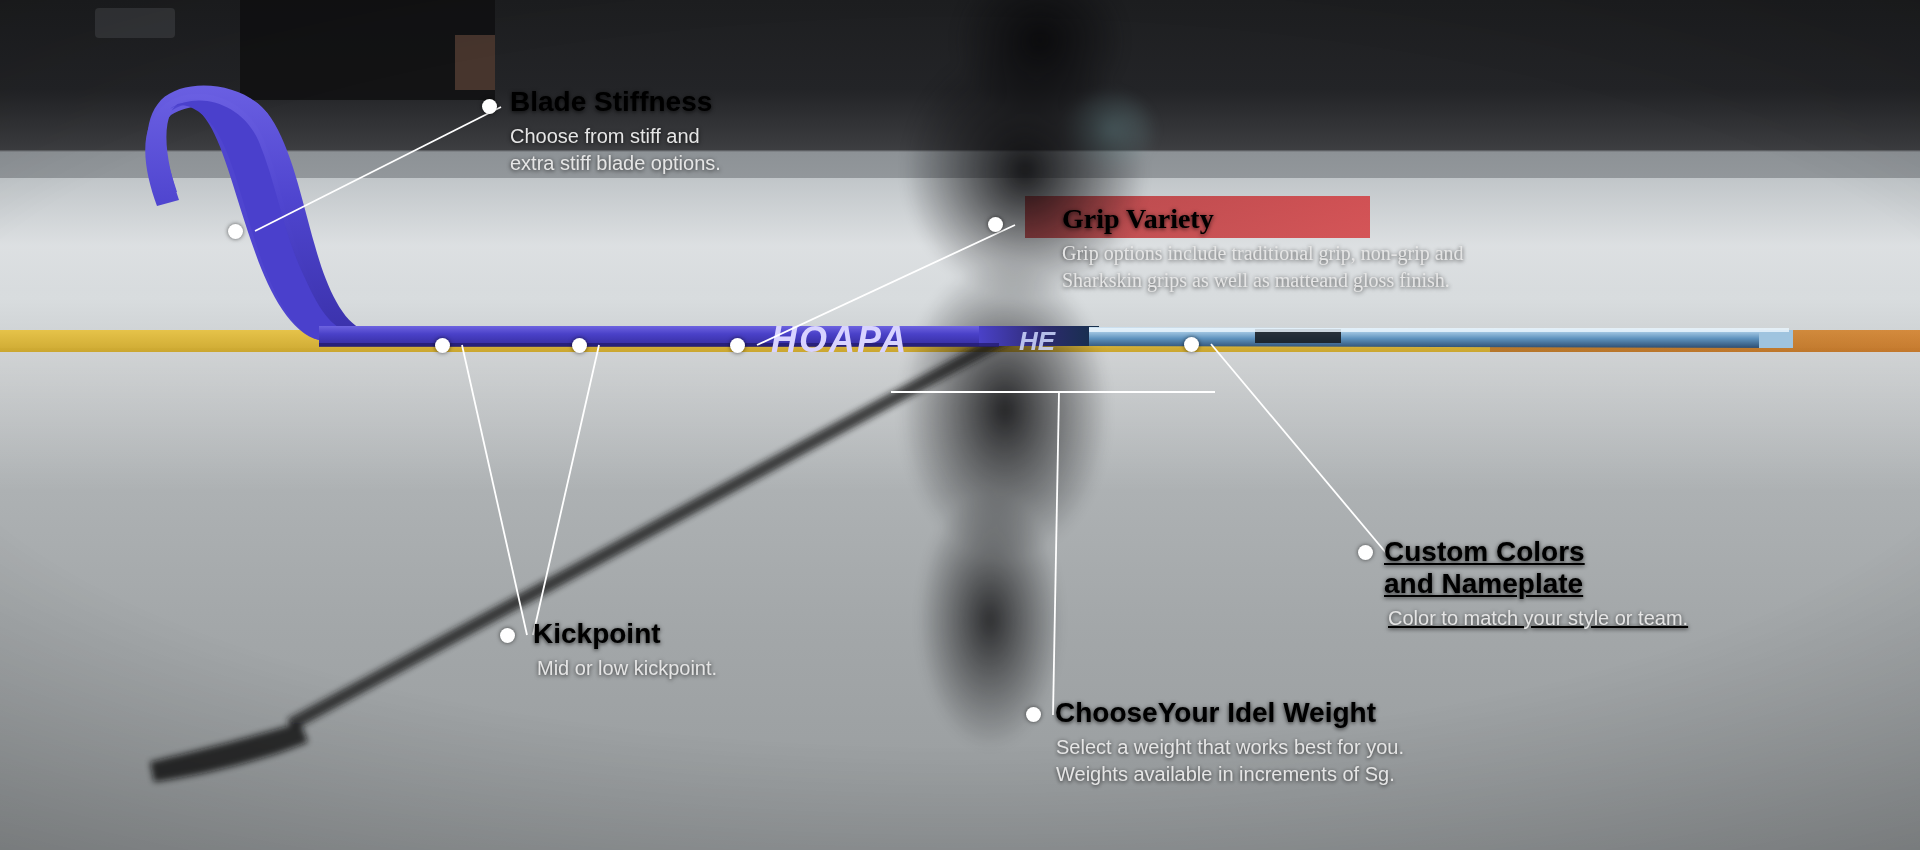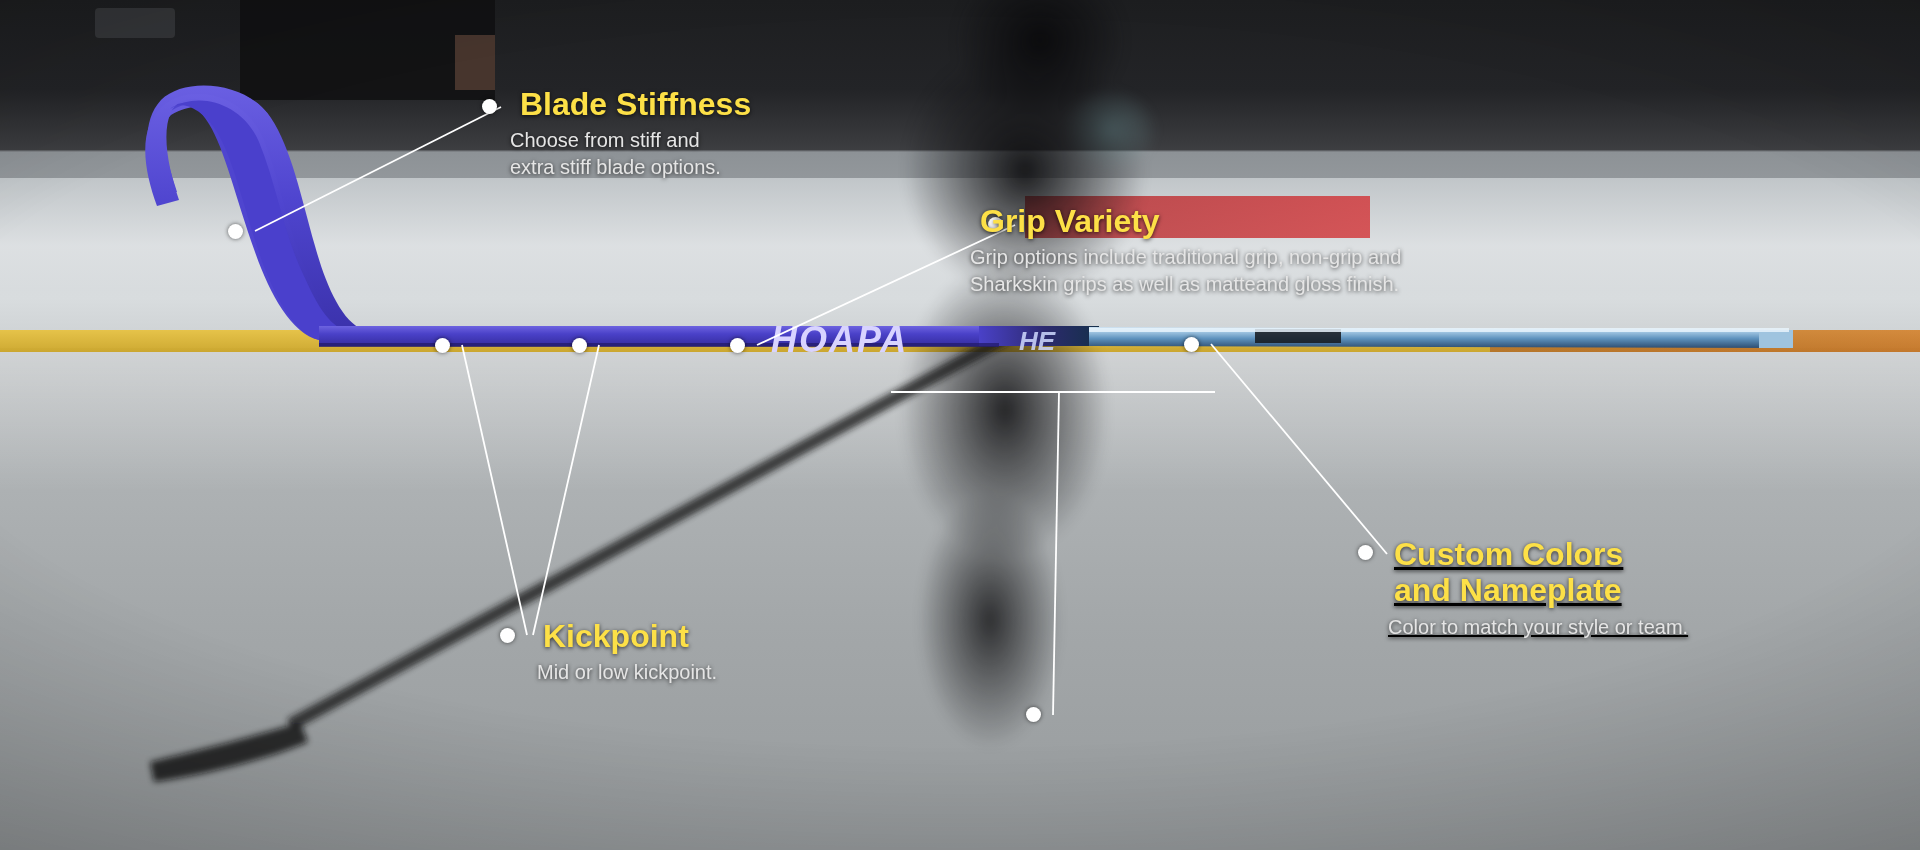--- a/index.html
+++ b/index.html
@@ -105,27 +105,26 @@
     position: absolute; inset: 0;
     background: radial-gradient(ellipse 120% 95% at 50% 45%, rgba(0,0,0,0) 45%, rgba(0,0,0,.42) 100%);
   }
 
   
   .stick-layer { position: absolute; inset: 0; padding-left: 19px; }
 
   
   .callout { position: absolute; }
   .callout .title {
-    color: #fde047;
+    color: #000000;
     font-weight: bold;
-    font-size: 32px;
+    font-size: 28px;
     line-height: 1.14;
     text-shadow: 0 1px 4px rgba(0,0,0,.75);
     white-space: pre-line;
-    margin-left: 10px;
   }
   .callout .body {
     color: #e5e5e5;
     font-size: 20px;
     line-height: 1.33;
     margin-top: 5px;
     text-shadow: 0 1px 4px rgba(0,0,0,.75);
     white-space: pre-line;
   }
   .dot {
@@ -305,31 +304,36 @@
   <div class="dot" style="left:1358px; top:545px;"></div>
   <div class="dot" style="left:500px;  top:628px;"></div>
   <div class="dot" style="left:1026px; top:707px;"></div>
 
   <div class="callout" style="left:510px; top:86px;">
     <div class="title">Blade Stiffness</div>
     <div class="body">Choose from stiff and
 extra stiff blade options.</div>
   </div>
 
-  <div class="callout" style="left:970px; top:203px;">
+  <div class="callout" style="left:1062px; top:203px;font-family:Liberation Serif, serif;">
     <div class="title">Grip Variety</div>
     <div class="body">Grip options include traditional grip, non-grip and
 Sharkskin grips as well as matteand gloss finish.</div>
   </div>
 
   <div class="callout" style="left:1384px; top:536px;text-decoration:underline;">
     <div class="title">Custom Colors
 and Nameplate</div>
     <div class="body" style="margin-left:4px;">Color to match your style or team.</div>
   </div>
 
   <div class="callout" style="left:533px; top:618px;">
     <div class="title">Kickpoint</div>
     <div class="body" style="margin-left:4px;">Mid or low kickpoint.</div>
   </div>
 
+  <div class="callout" style="left:1055px; top:697px;">
+    <div class="title">ChooseYour Idel Weight</div>
+    <div class="body" style="margin-left:1px;">Select a weight that works best for you.
+Weights available in increments of Sg.</div>
+  </div>
 
 </div>
 
 </body></html>

